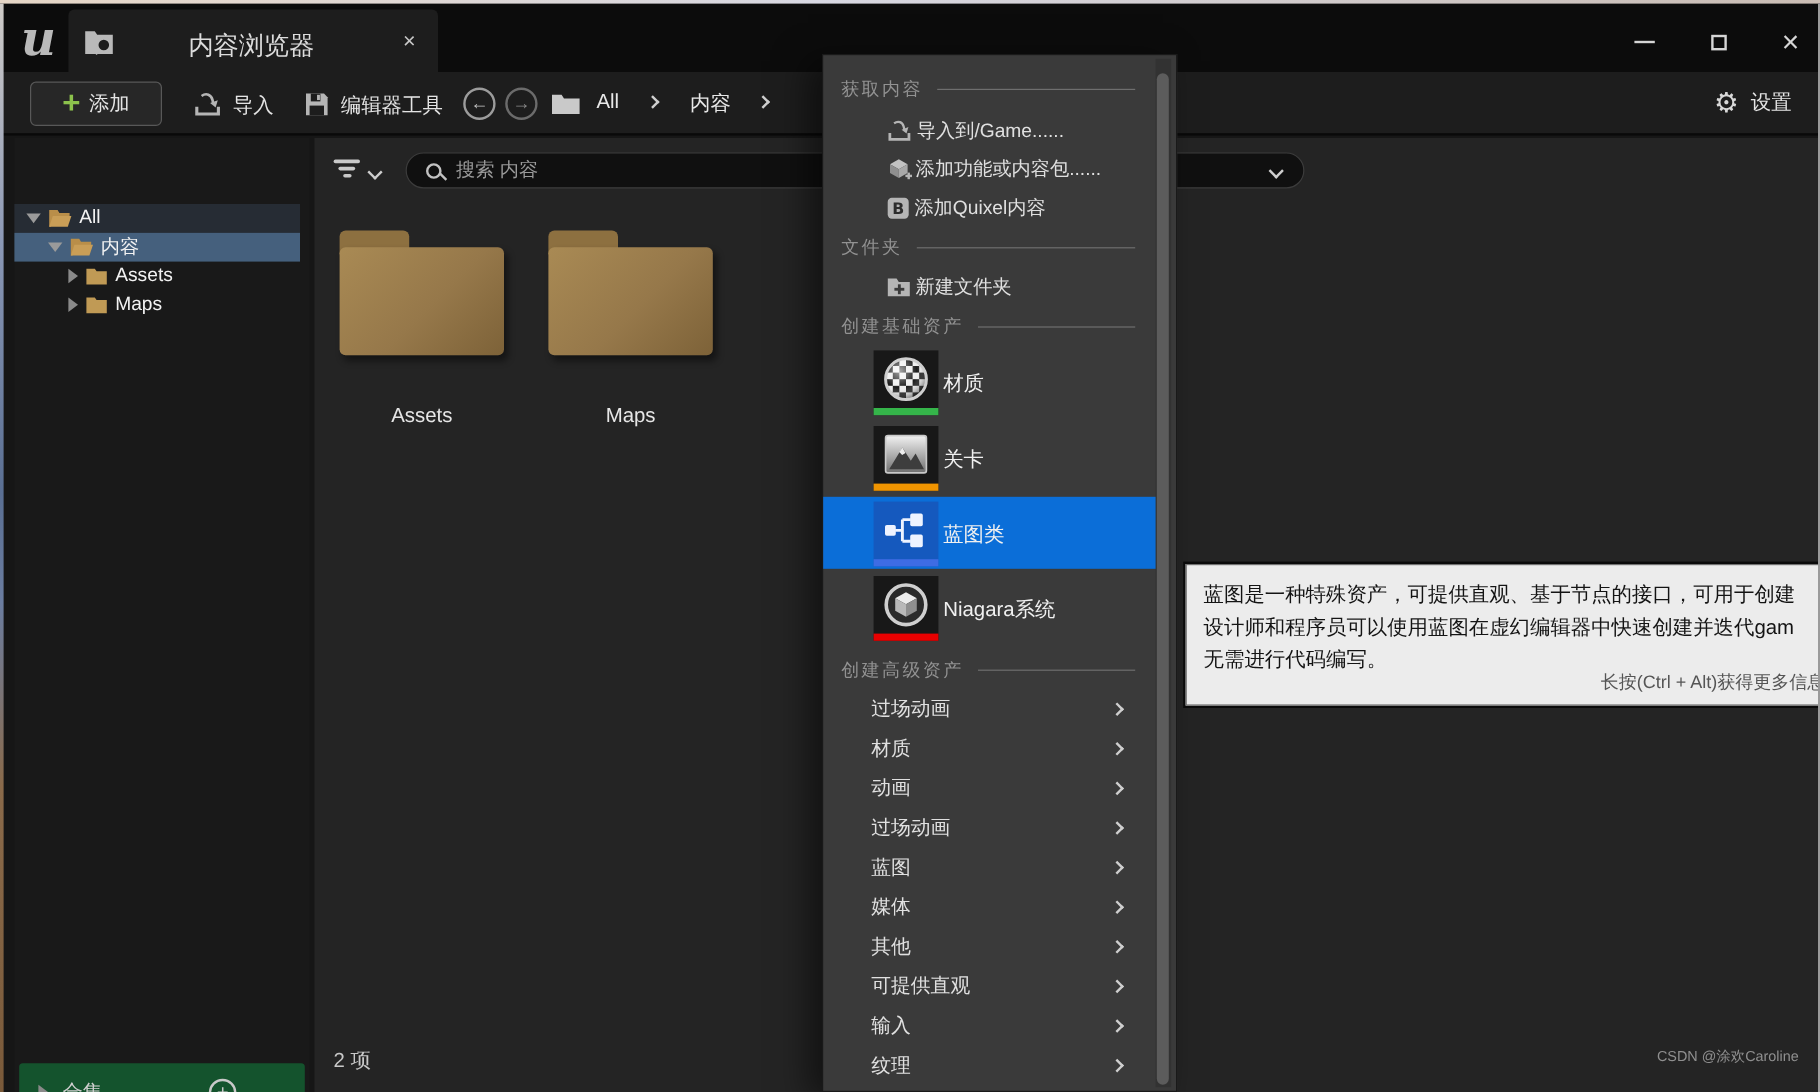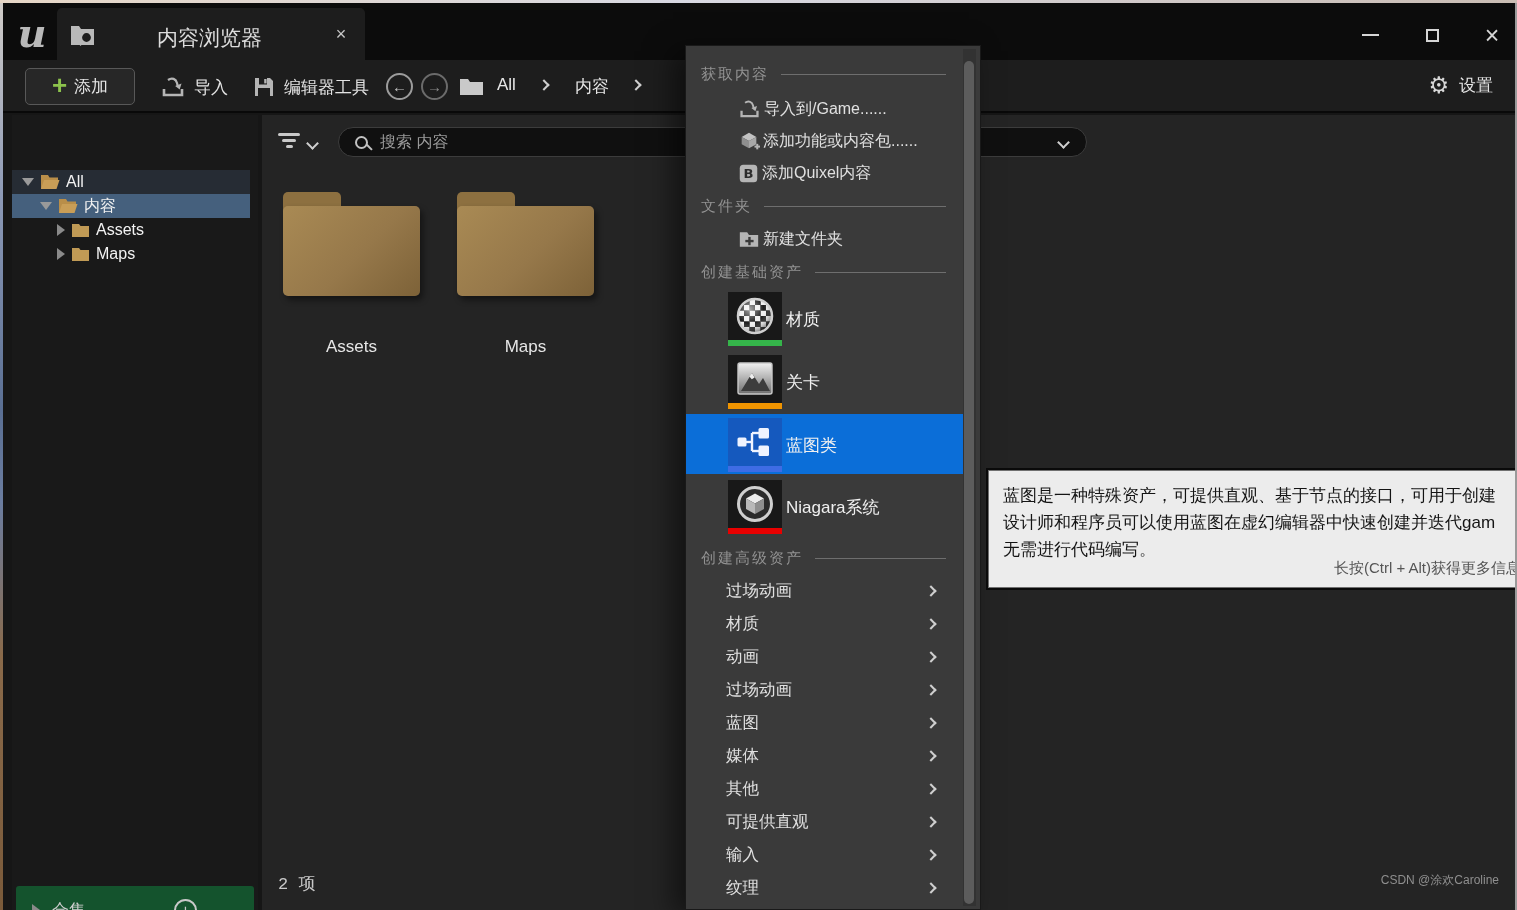--- a/index.html
+++ b/index.html
@@ -62,21 +62,21 @@
   #content { left:262px; top:115px; width:1255px; height:795px; background:#242424; z-index:2; }
   #filter-icon { left:16px; top:18px; width:22px; height:18px; display:flex; flex-direction:column; align-items:center; gap:3px; }
   #filter-icon i { display:block; height:3px; border-radius:2px; background:#c9c9c9; }
   #filter-chev { left:46px; top:24px; }
   #searchbar { left:76px; top:12px; width:749px; height:30px; background:#101010; border:1px solid #3c3c3c; border-radius:15px; display:flex; align-items:center; padding:0 16px; gap:12px; }
   #searchbar .ph { color:#9a9a9a; font-size:16px; flex:1; }
   .folder-tile { width:137px; height:104px; }
   .folder-tile .tab { position:absolute; left:0; top:0; width:58px; height:20px; background:#8d7040; border-radius:5px 5px 0 0; }
   .folder-tile .body { position:absolute; left:0; top:14px; width:137px; height:90px; border-radius:5px; background:linear-gradient(135deg,#a98a54 0%,#96784a 55%,#7d6238 100%); box-shadow:3px 4px 6px rgba(0,0,0,.45); }
   .folder-name { width:137px; text-align:center; color:#e6e6e6; font-size:17px; }
-  #item-count { left:16px; top:757px; color:#c8c8c8; font-size:17px;font-family:Liberation Mono, monospace; }
+  #item-count { left:16px; top:757px; color:#c8c8c8; font-size:17px; }
   #watermark { right:18px; top:757px; color:#8f8f8f; font-size:12px; }
 
   
   #menu { left:685px; top:45px; width:296px; height:865px; background:#3a3a3a; border:1px solid #191919; box-shadow:-12px 6px 26px rgba(0,0,0,.5); z-index:40; }
   .m-header { left:15px; right:34px; height:18px; display:flex; align-items:center; gap:12px; }
   .m-header span { color:#929292; font-size:15px; letter-spacing:2px; white-space:nowrap; }
   .m-header i { flex:1; height:1px; background:#6e6e6e; }
   .m-row { left:0; width:278px; height:30px; display:flex; align-items:center; gap:3px; padding-left:52px; }
   .m-row .lbl { color:#e0e0e0; font-size:16px; }
   .m-row svg { flex:none; }

